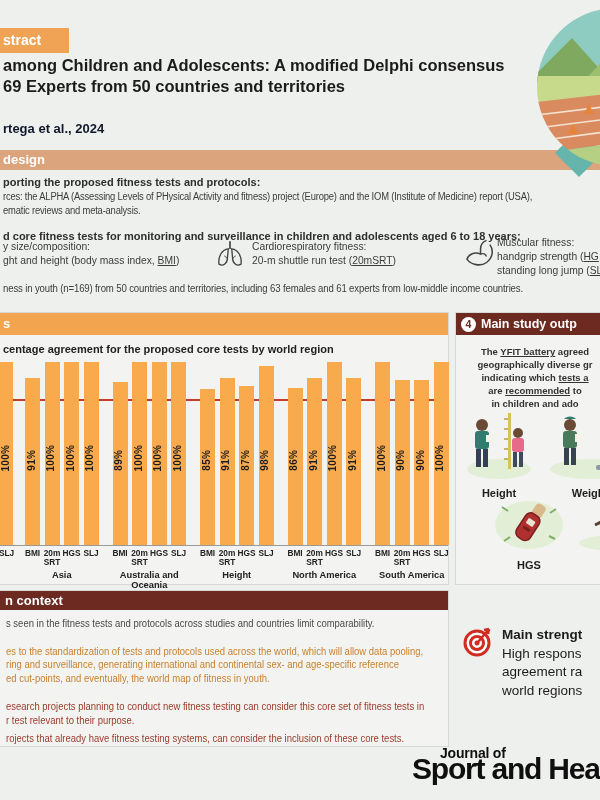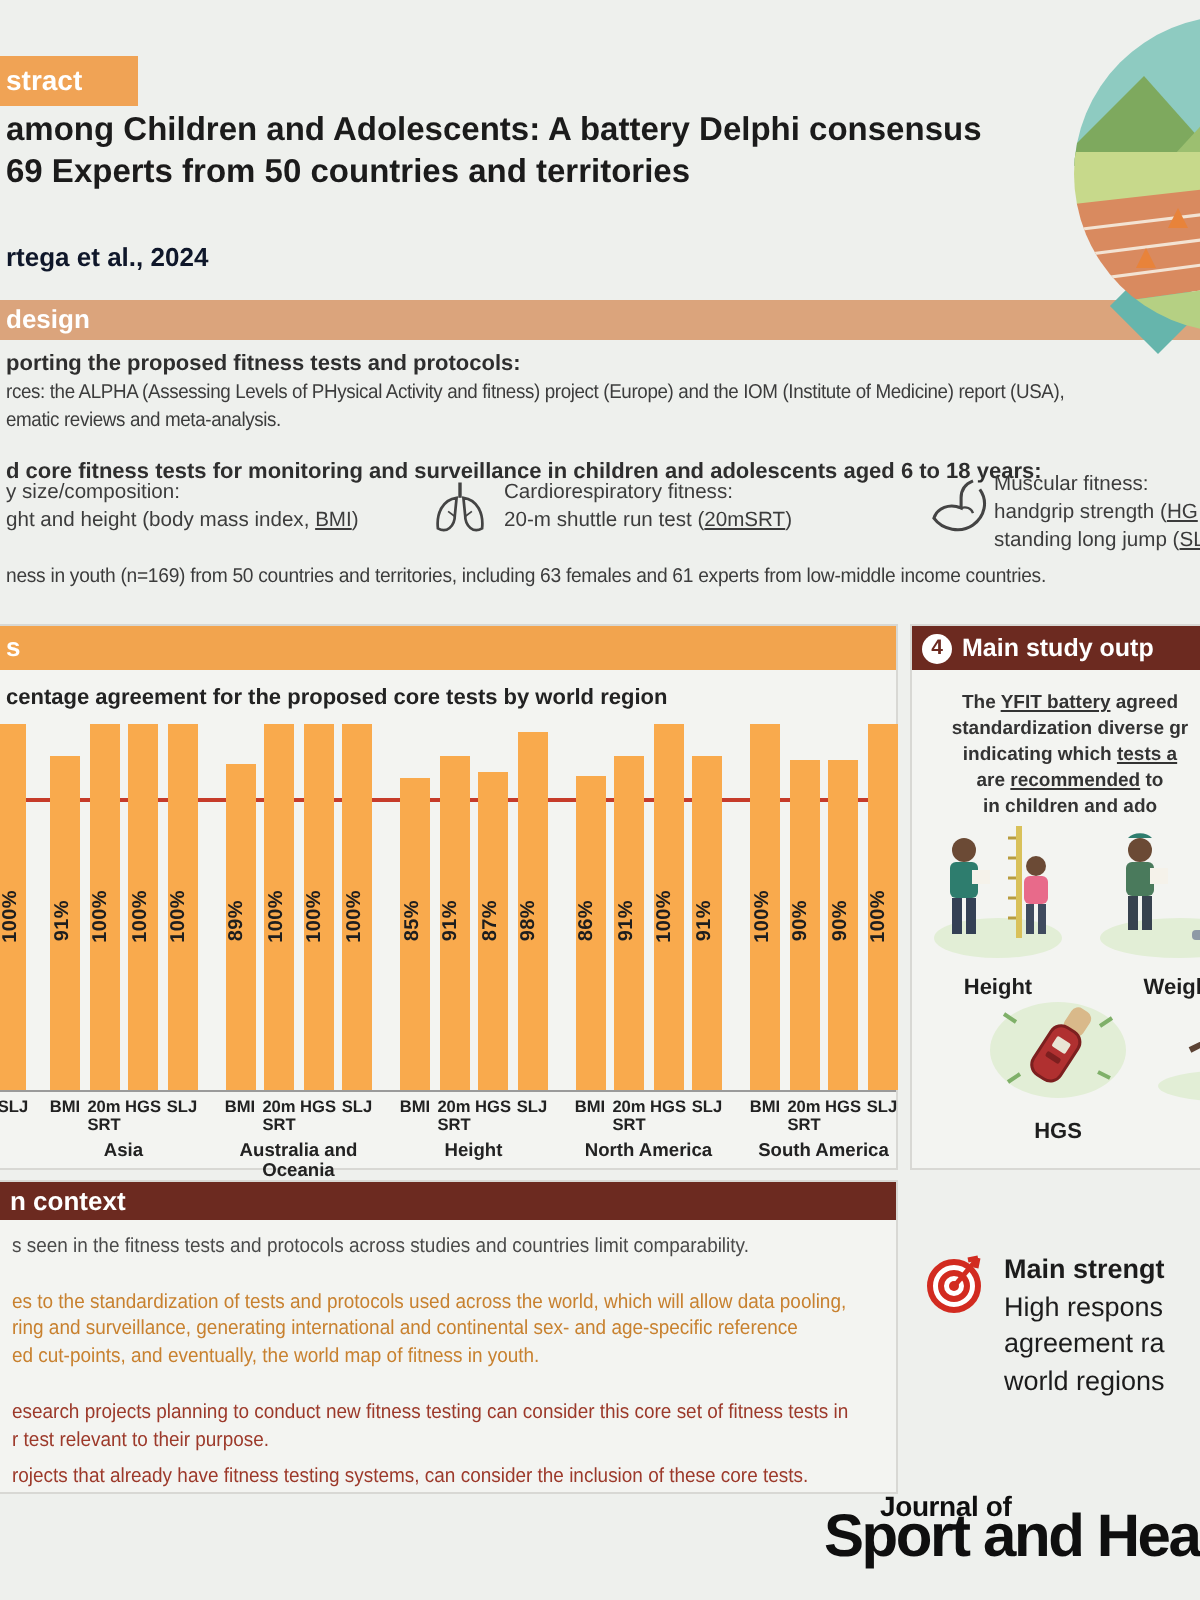--- a/index.html
+++ b/index.html
@@ -81,21 +81,21 @@
   .journal .small{position:absolute;left:28px;top:1px;font-weight:bold;font-size:14px;letter-spacing:-0.2px;}
   .journal .big{position:absolute;left:0;top:8px;font-weight:bold;font-size:30px;letter-spacing:-1.2px;white-space:nowrap;}
 </style>
 </head>
 <body>
 
 <div class="page">
 
   <div class="badge">stract</div>
   <div class="title">
-    <div>among Children and Adolescents: A battery Delphi consensus</div>
+    <div>among Children and Adolescents: A modified Delphi consensus</div>
     <div>69 Experts from 50 countries and territories</div>
   </div>
   <div class="author">rtega et al., 2024</div>
 
   <div class="deco-diamond"></div>
 
   <div class="circle-ill">
     <svg width="158" height="158" viewBox="0 0 158 158">
       <rect x="0" y="0" width="158" height="75" fill="#8ecbc1"></rect>
       <polygon points="-10,75 35,30 75,75" fill="#7ea95e"></polygon>
@@ -251,21 +251,21 @@
       </div>
   </div>
 
   <div class="panel output-panel">
     <div class="sec-head-maroon">
       <span class="num-circle">4</span>
       <span>Main study outp</span>
     </div>
     <div class="out-lines">
       <div><span>The </span><span class="u">YFIT battery</span><span> agreed </span></div>
-      <div><span>standardization diverse gr</span></div>
+      <div><span>geographically diverse gr</span></div>
       <div><span>indicating which </span><span class="u">tests a</span></div>
       <div><span>are </span><span class="u">recommended</span><span> to</span></div>
       <div><span>in children and ado</span></div>
     </div>
 
     <div class="ill-cell" style="left:6px;top:96px;width:74px;">
       <svg width="70" height="72" viewBox="0 0 70 72">
         <ellipse cx="35" cy="60" rx="32" ry="10" fill="#e2eed6"></ellipse>
         <rect x="44" y="4" width="3" height="56" fill="#d9c15a"></rect>
         <path d="M44,10 h-4 M44,20 h-4 M44,30 h-4 M44,40 h-4 M44,50 h-4" stroke="#b89c3f" stroke-width="1.5"></path>

